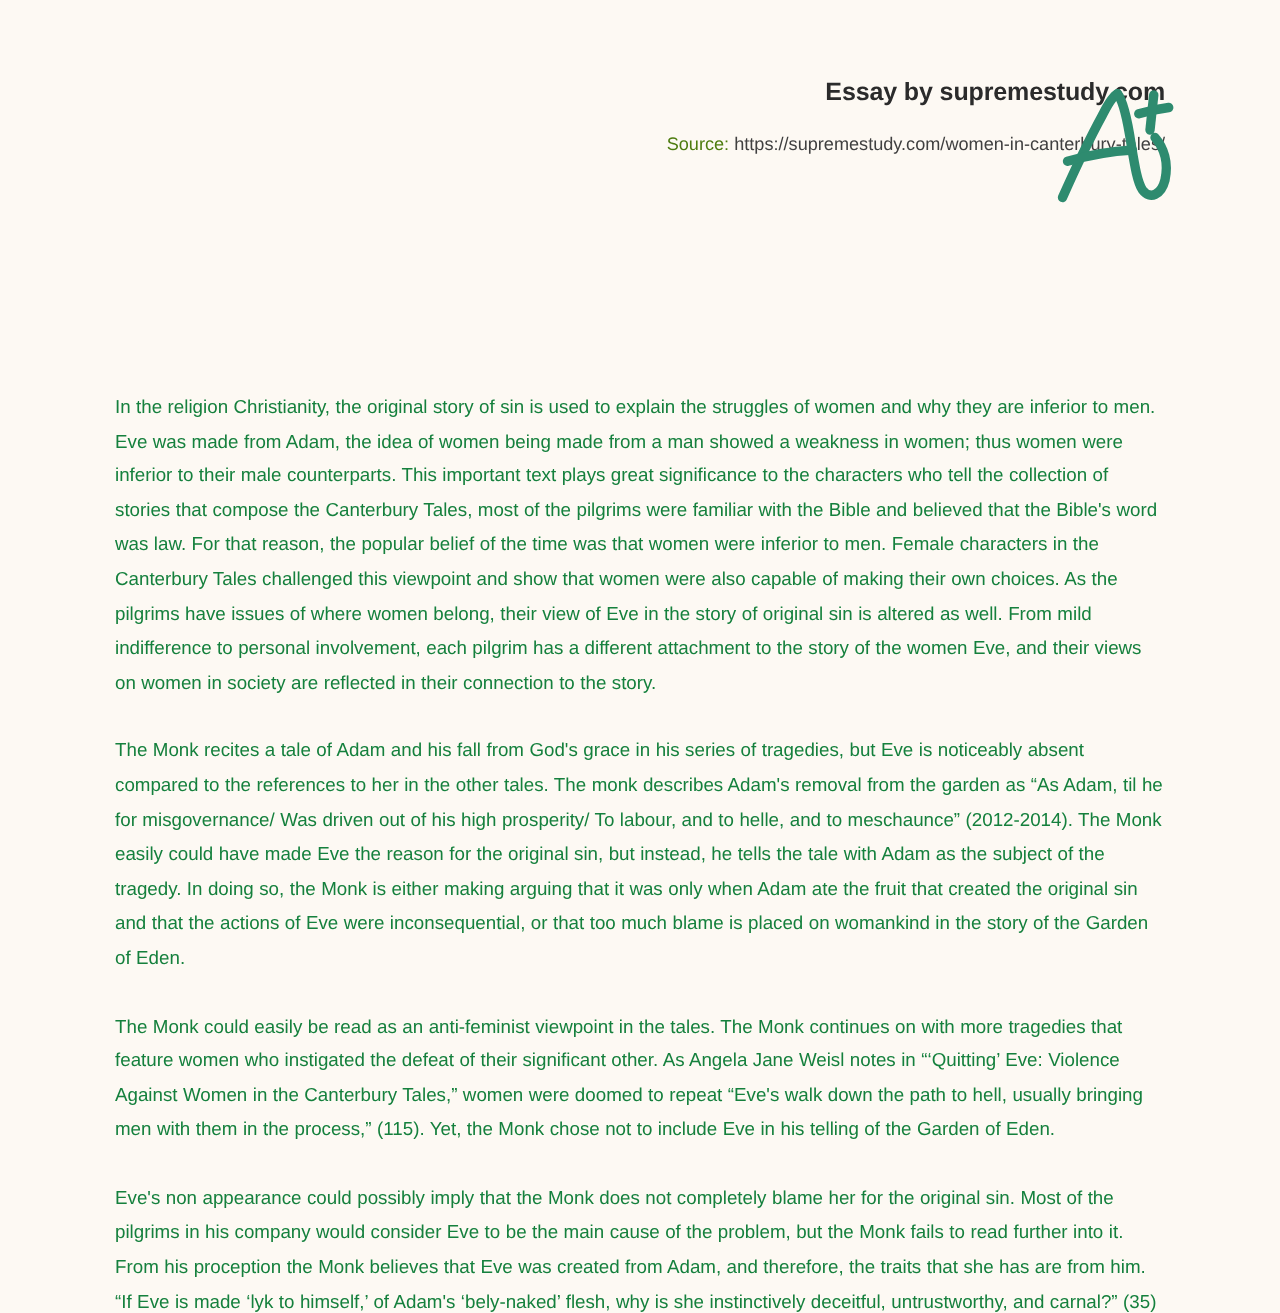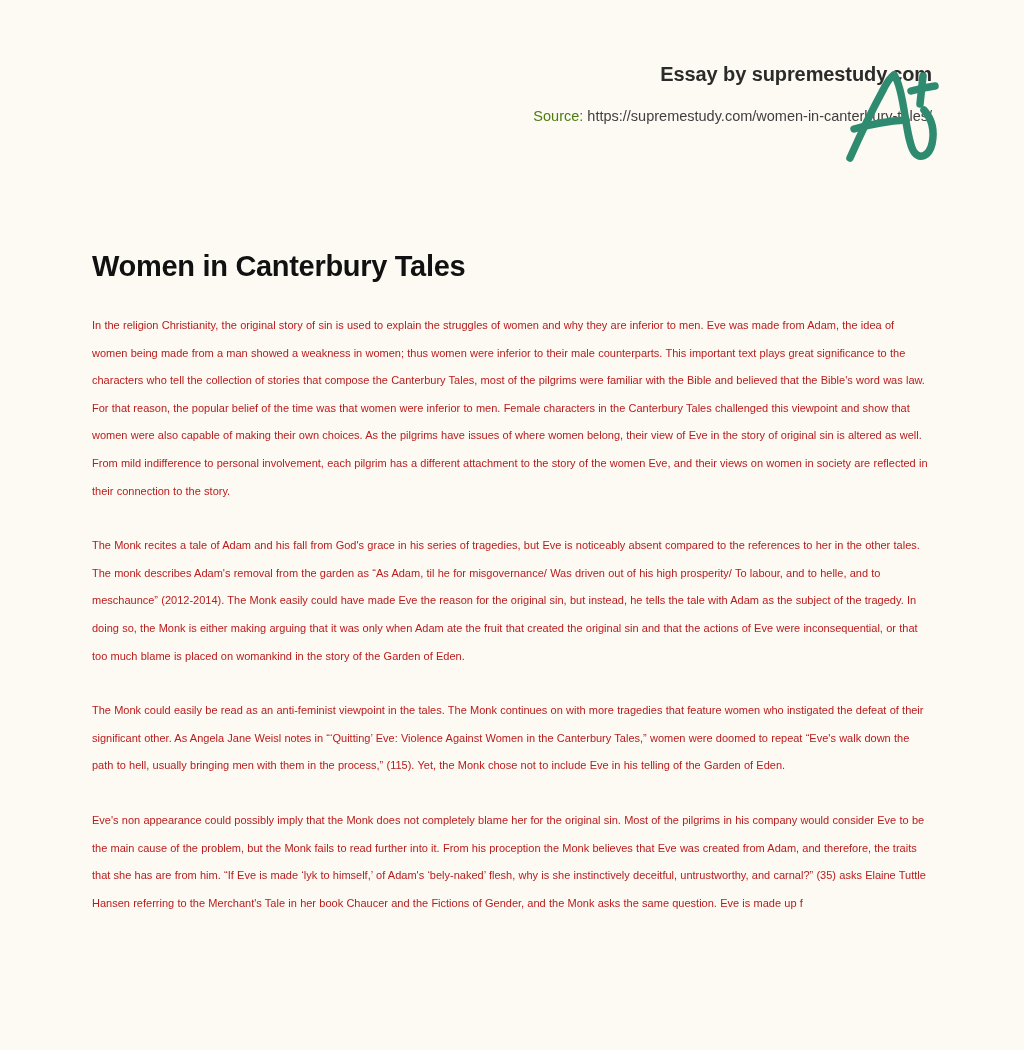--- a/index.html
+++ b/index.html
@@ -88,23 +88,23 @@
   
   .body-copy {
     position: absolute;
     left: 92px;
     top: 312px;
     width: 840px;
   }
 
   .body-copy p {
     margin: 0 0 27px 0;
-    font-size: 11px;
+    font-size: 15px;
     line-height: 27.6px;
-    color: #b91c1c;
+    color: #15803d;
     text-align: left;
     word-spacing: 0.2px;
   }
 
   .body-copy p:last-child {
     margin-bottom: 0;
   }
 </style>
 </head>
 <body>
@@ -130,21 +130,20 @@
 
         <path d="M22 71 C 36 67, 56 63, 74 62"></path>
 
         <path d="M79 33 C 86 31, 95 29, 103 28"></path>
 
         <path d="M91 18 C 90 27, 89 37, 88 46"></path>
       </g>
     </svg>
   </div>
 
-  <h1 class="doc-title">Women in Canterbury Tales</h1>
 
   <div class="body-copy">
     <p>In the religion Christianity, the original story of sin is used to explain the struggles of women and why they are inferior to men. Eve was made from Adam, the idea of women being made from a man showed a weakness in women; thus women were inferior to their male counterparts. This important text plays great significance to the characters who tell the collection of stories that compose the Canterbury Tales, most of the pilgrims were familiar with the Bible and believed that the Bible's word was law. For that reason, the popular belief of the time was that women were inferior to men. Female characters in the Canterbury Tales challenged this viewpoint and show that women were also capable of making their own choices. As the pilgrims have issues of where women belong, their view of Eve in the story of original sin is altered as well. From mild indifference to personal involvement, each pilgrim has a different attachment to the story of the women Eve, and their views on women in society are reflected in their connection to the story.</p>
     <p>The Monk recites a tale of Adam and his fall from God's grace in his series of tragedies, but Eve is noticeably absent compared to the references to her in the other tales. The monk describes Adam's removal from the garden as “As Adam, til he for misgovernance/ Was driven out of his high prosperity/ To labour, and to helle, and to meschaunce” (2012-2014). The Monk easily could have made Eve the reason for the original sin, but instead, he tells the tale with Adam as the subject of the tragedy. In doing so, the Monk is either making arguing that it was only when Adam ate the fruit that created the original sin and that the actions of Eve were inconsequential, or that too much blame is placed on womankind in the story of the Garden of Eden.</p>
     <p>The Monk could easily be read as an anti-feminist viewpoint in the tales. The Monk continues on with more tragedies that feature women who instigated the defeat of their significant other. As Angela Jane Weisl notes in “‘Quitting’ Eve: Violence Against Women in the Canterbury Tales,” women were doomed to repeat “Eve's walk down the path to hell, usually bringing men with them in the process,” (115). Yet, the Monk chose not to include Eve in his telling of the Garden of Eden.</p>
     <p>Eve's non appearance could possibly imply that the Monk does not completely blame her for the original sin. Most of the pilgrims in his company would consider Eve to be the main cause of the problem, but the Monk fails to read further into it. From his proception the Monk believes that Eve was created from Adam, and therefore, the traits that she has are from him. “If Eve is made ‘lyk to himself,’ of Adam's ‘bely-naked’ flesh, why is she instinctively deceitful, untrustworthy, and carnal?” (35) asks Elaine Tuttle Hansen referring to the Merchant's Tale in her book Chaucer and the Fictions of Gender, and the Monk asks the same question. Eve is made up f</p>
   </div>
 
 </div>
 

